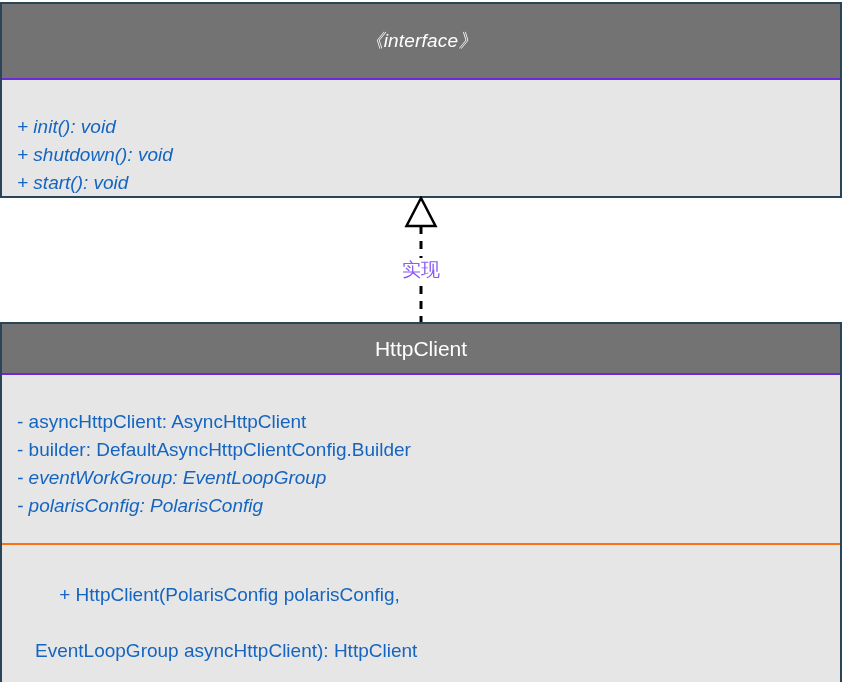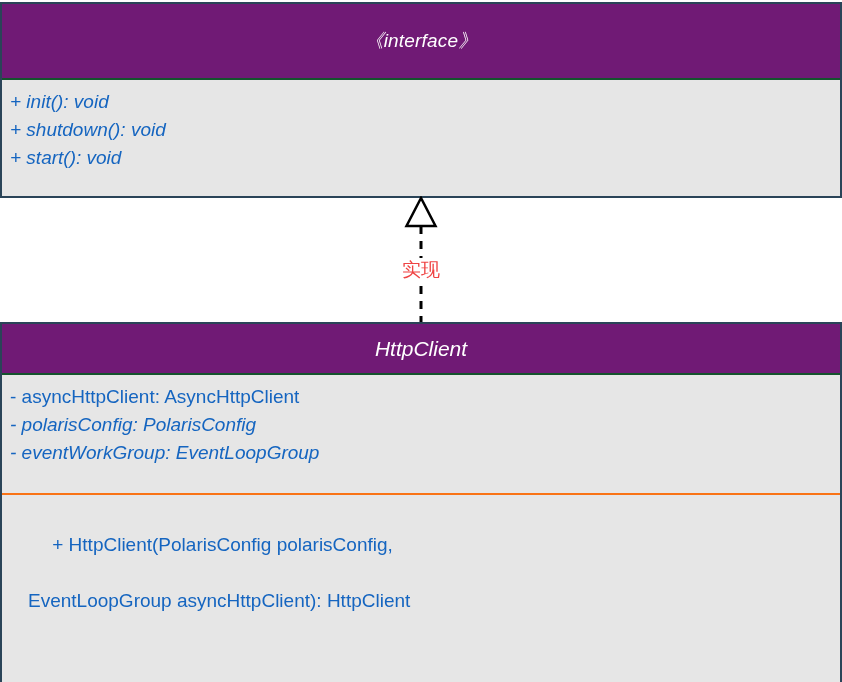--- a/index.html
+++ b/index.html
@@ -22,32 +22,33 @@
 
   
   .uml-box {
     position: absolute;
     box-sizing: border-box;
     border: 2px solid #2a4458;
     background: #e6e6e6;
   }
   .uml-header {
     box-sizing: border-box;
-    background: #701a75;
+    background: #737373;
     color: #ffffff;
     text-align: center;
-    border-bottom: 2px solid #14532d;
+    border-bottom: 2px solid #6d28d9;
     display: flex;
     flex-direction: column;
     align-items: center;
     justify-content: center;
   }
   .uml-compartment {
     box-sizing: border-box;
-    padding: 8px 0 8px 8px;
+    padding: 8px 0 8px 15px;
+    margin-top: 25px;
   }
   .uml-compartment + .uml-compartment {
     border-top: 2px solid #f97316;
   }
 
   .member {
     color: #1565c0;
     font-size: 19px;
     line-height: 28px;
     white-space: pre;
@@ -62,21 +63,20 @@
 
   .stereotype {
     font-style: italic;
     font-size: 19px;
     line-height: 26px;
     letter-spacing: 0.2px;
   }
   .classname {
     font-size: 21px;
     line-height: 27px;
-    font-style: italic;
   }
   .classname.italic {
     font-style: italic;
   }
 
   
   #interface-box {
     left: 0px;
     top: 2px;
     width: 842px;
@@ -118,21 +118,21 @@
     display: block;
   }
   .rel-label {
     position: absolute;
     left: 0;
     top: 62px;
     width: 842px;
     text-align: center;
     font-size: 19px;
     line-height: 22px;
-    color: #ef4444;
+    color: #8b5cf6;
     font-family: "DejaVu Sans", "Liberation Sans", sans-serif;
   }
   .rel-label span {
     background: #ffffff;
     padding: 0 3px;
   }
 </style>
 </head>
 <body>
 
@@ -161,22 +161,23 @@
     </div>
   </div>
 
   <div class="uml-box" id="class-box">
     <div class="uml-header">
       <div class="classname">HttpClient</div>
     </div>
 
     <div class="uml-compartment attrs">
       <div class="member">- asyncHttpClient: AsyncHttpClient</div>
+      <div class="member">- builder: DefaultAsyncHttpClientConfig.Builder</div>
+      <div class="member italic">- eventWorkGroup: EventLoopGroup</div>
       <div class="member italic">- polarisConfig: PolarisConfig</div>
-      <div class="member italic">- eventWorkGroup: EventLoopGroup</div>
     </div>
 
     <div class="uml-compartment ops">
       <div class="member">
         <span>+ HttpClient(PolarisConfig polarisConfig,</span>
         <span class="cont">EventLoopGroup asyncHttpClient): HttpClient</span>
       </div>
 
     </div>
   </div>

